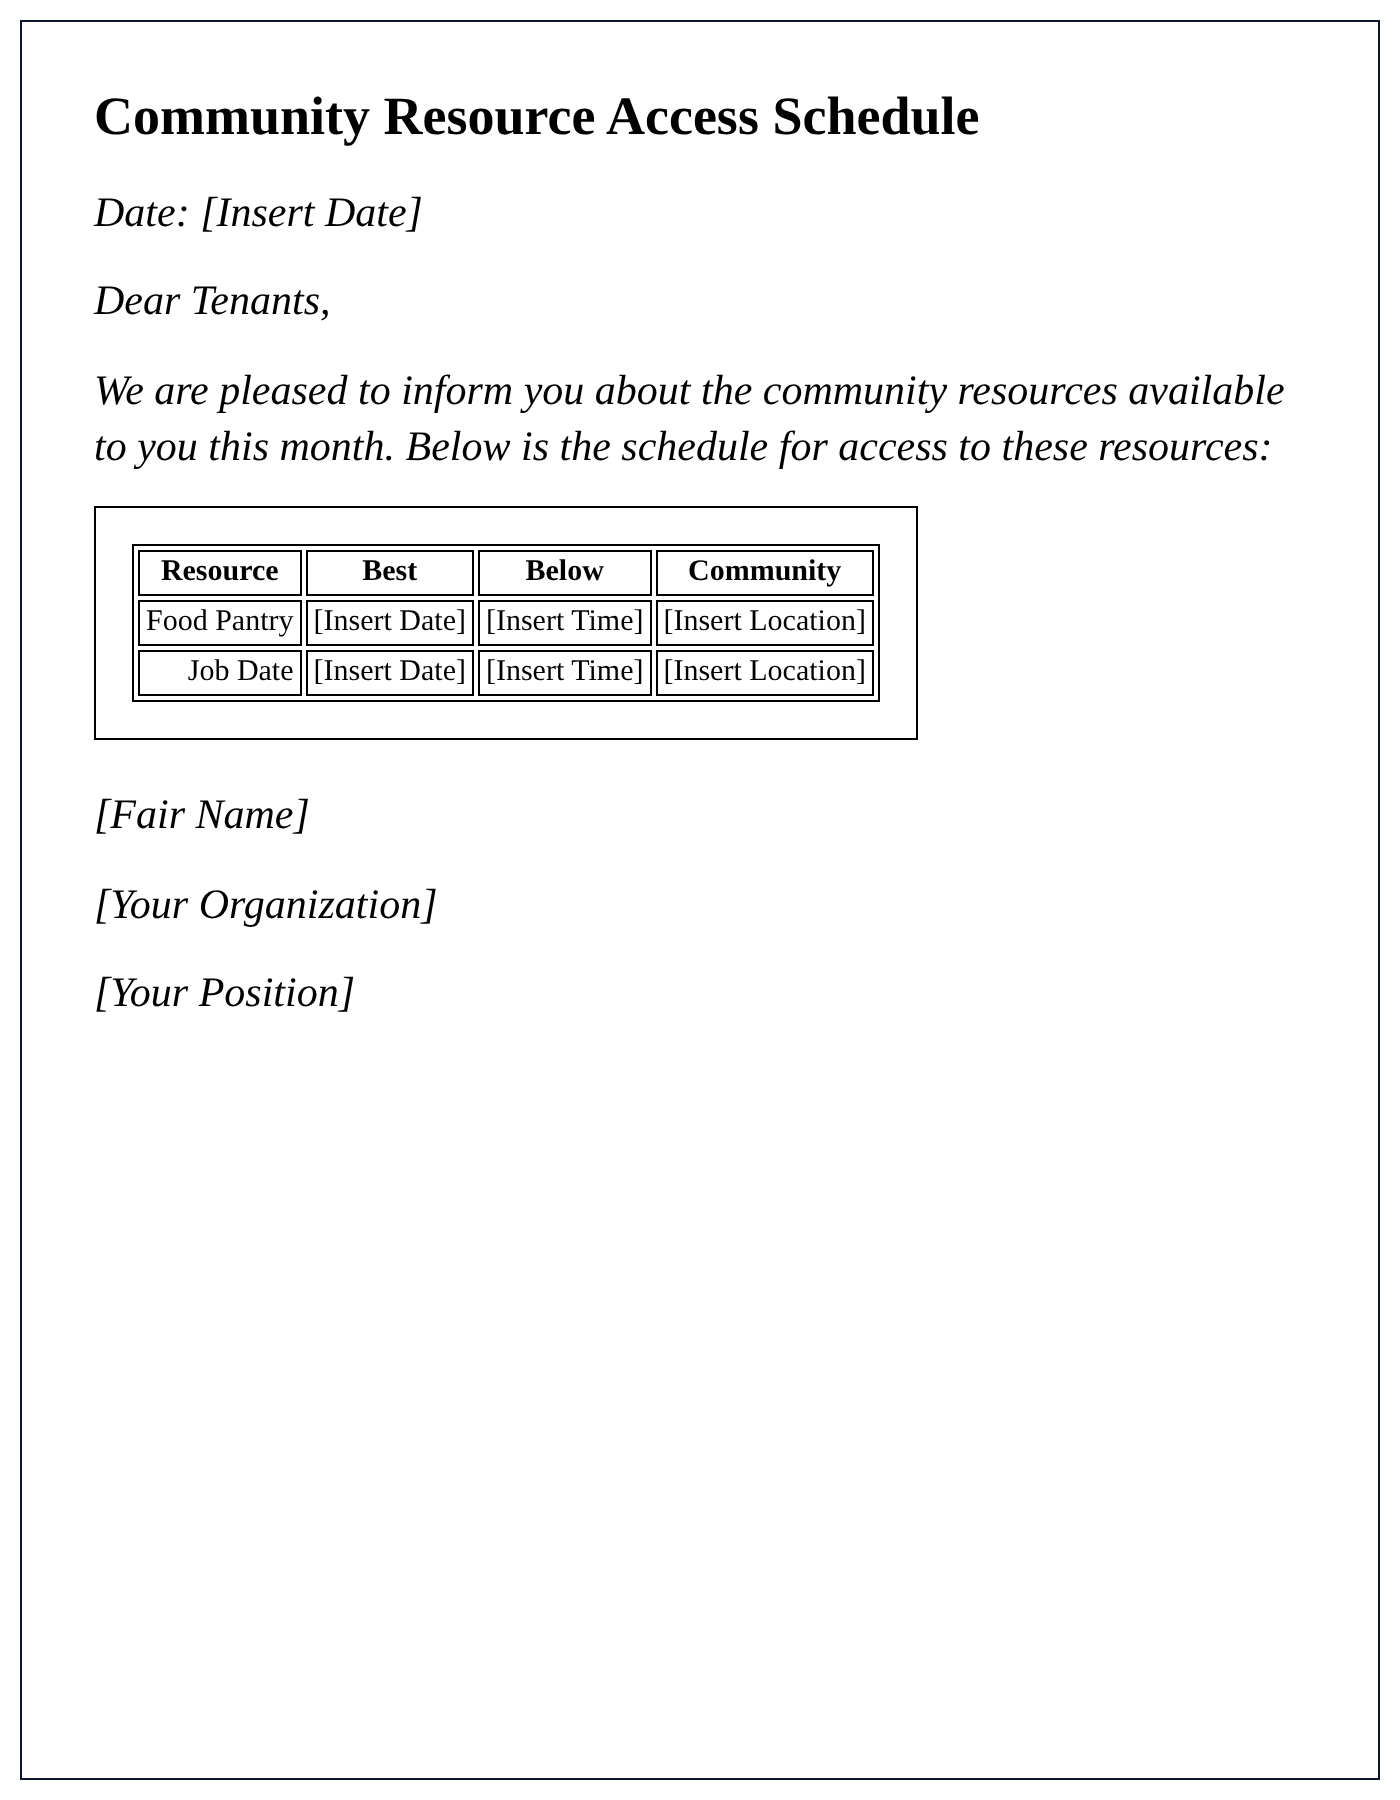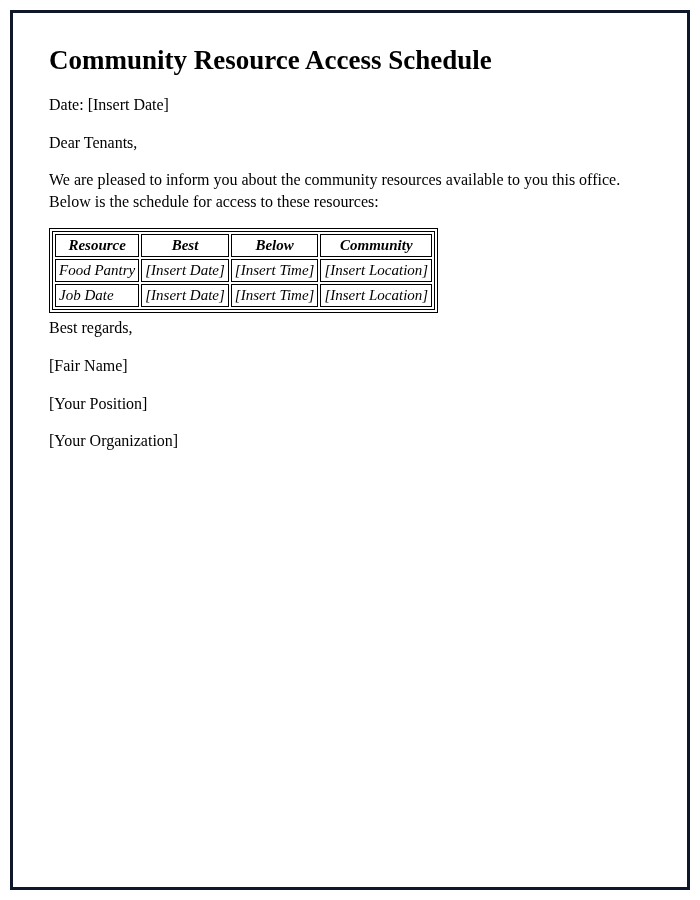--- a/index.html
+++ b/index.html
@@ -7,65 +7,66 @@
     }
     body {
       margin: 0;
       padding: 10px;
       font-family: "Times New Roman", Times, serif;
       background: #fff;
       color: #000;
       width: 700px;
     }
     .page {
-      border: 3px solid #0f172a;
+      border: 1px solid #0f172a;
       padding: 28px 36px;
       min-height: 880px;
     }
     h1 {
       font-size: 27px;
       font-weight: bold;
       margin: 4px 0 18px 0;
     }
     p {
-      font-size: 16px;
+      font-size: 21px;
       margin: 0 0 16px 0;
       line-height: 1.35;
+      font-style: italic;
     }
     table {
       border-collapse: separate;
       border-spacing: 0;
       border: 1px solid #000;
       margin-bottom: 18px;
     }
     table th, table td {
       border: 1px solid #000;
       padding: 2px 4px;
       font-size: 16px;
-      text-align: left;
+      text-align: right;
     }
     table th {
       font-weight: bold;
       text-align: center;
       padding: 2px 10px;
     }
     
     table {
       outline: 1px solid #000;
       outline-offset: 1px;
     }
     table th, table td {
       box-shadow: inset 0 0 0 1px #fff, inset 0 0 0 1px #fff;
     }
     
     .table-wrap {
       display: inline-block;
       border: 1px solid #000;
-      padding: 2px;
-      font-style: italic;
+      padding: 18px;
+      margin-bottom: 18px;
     }
     .table-wrap table {
       border: 1px solid #000;
       border-collapse: separate;
       border-spacing: 2px;
       outline: none;
       margin: 0;
     }
     .table-wrap th, .table-wrap td {
       border: 1px solid #000;
@@ -83,21 +84,21 @@
 <body>
 
 <div class="page">
 
   <h1>Community Resource Access Schedule</h1>
 
   <p>Date: [Insert Date]</p>
 
   <p>Dear Tenants,</p>
 
-  <p>We are pleased to inform you about the community resources available to you this office. Below is the schedule for access to these resources:</p>
+  <p>We are pleased to inform you about the community resources available to you this month. Below is the schedule for access to these resources:</p>
 
   <div class="table-wrap">
     <table>
       <thead>
         <tr>
           <th>Resource</th>
           <th>Best</th>
           <th>Below</th>
           <th>Community</th>
         </tr>
@@ -113,21 +114,20 @@
           <td>Job Date</td>
           <td>[Insert Date]</td>
           <td>[Insert Time]</td>
           <td>[Insert Location]</td>
         </tr>
       </tbody>
     </table>
   </div>
 
 
-  <p>Best regards,</p>
 
   <p>[Fair Name]</p>
 
+  <p>[Your Organization]</p>
+
   <p>[Your Position]</p>
-
-  <p>[Your Organization]</p>
 
 </div>
 
 </body></html>

